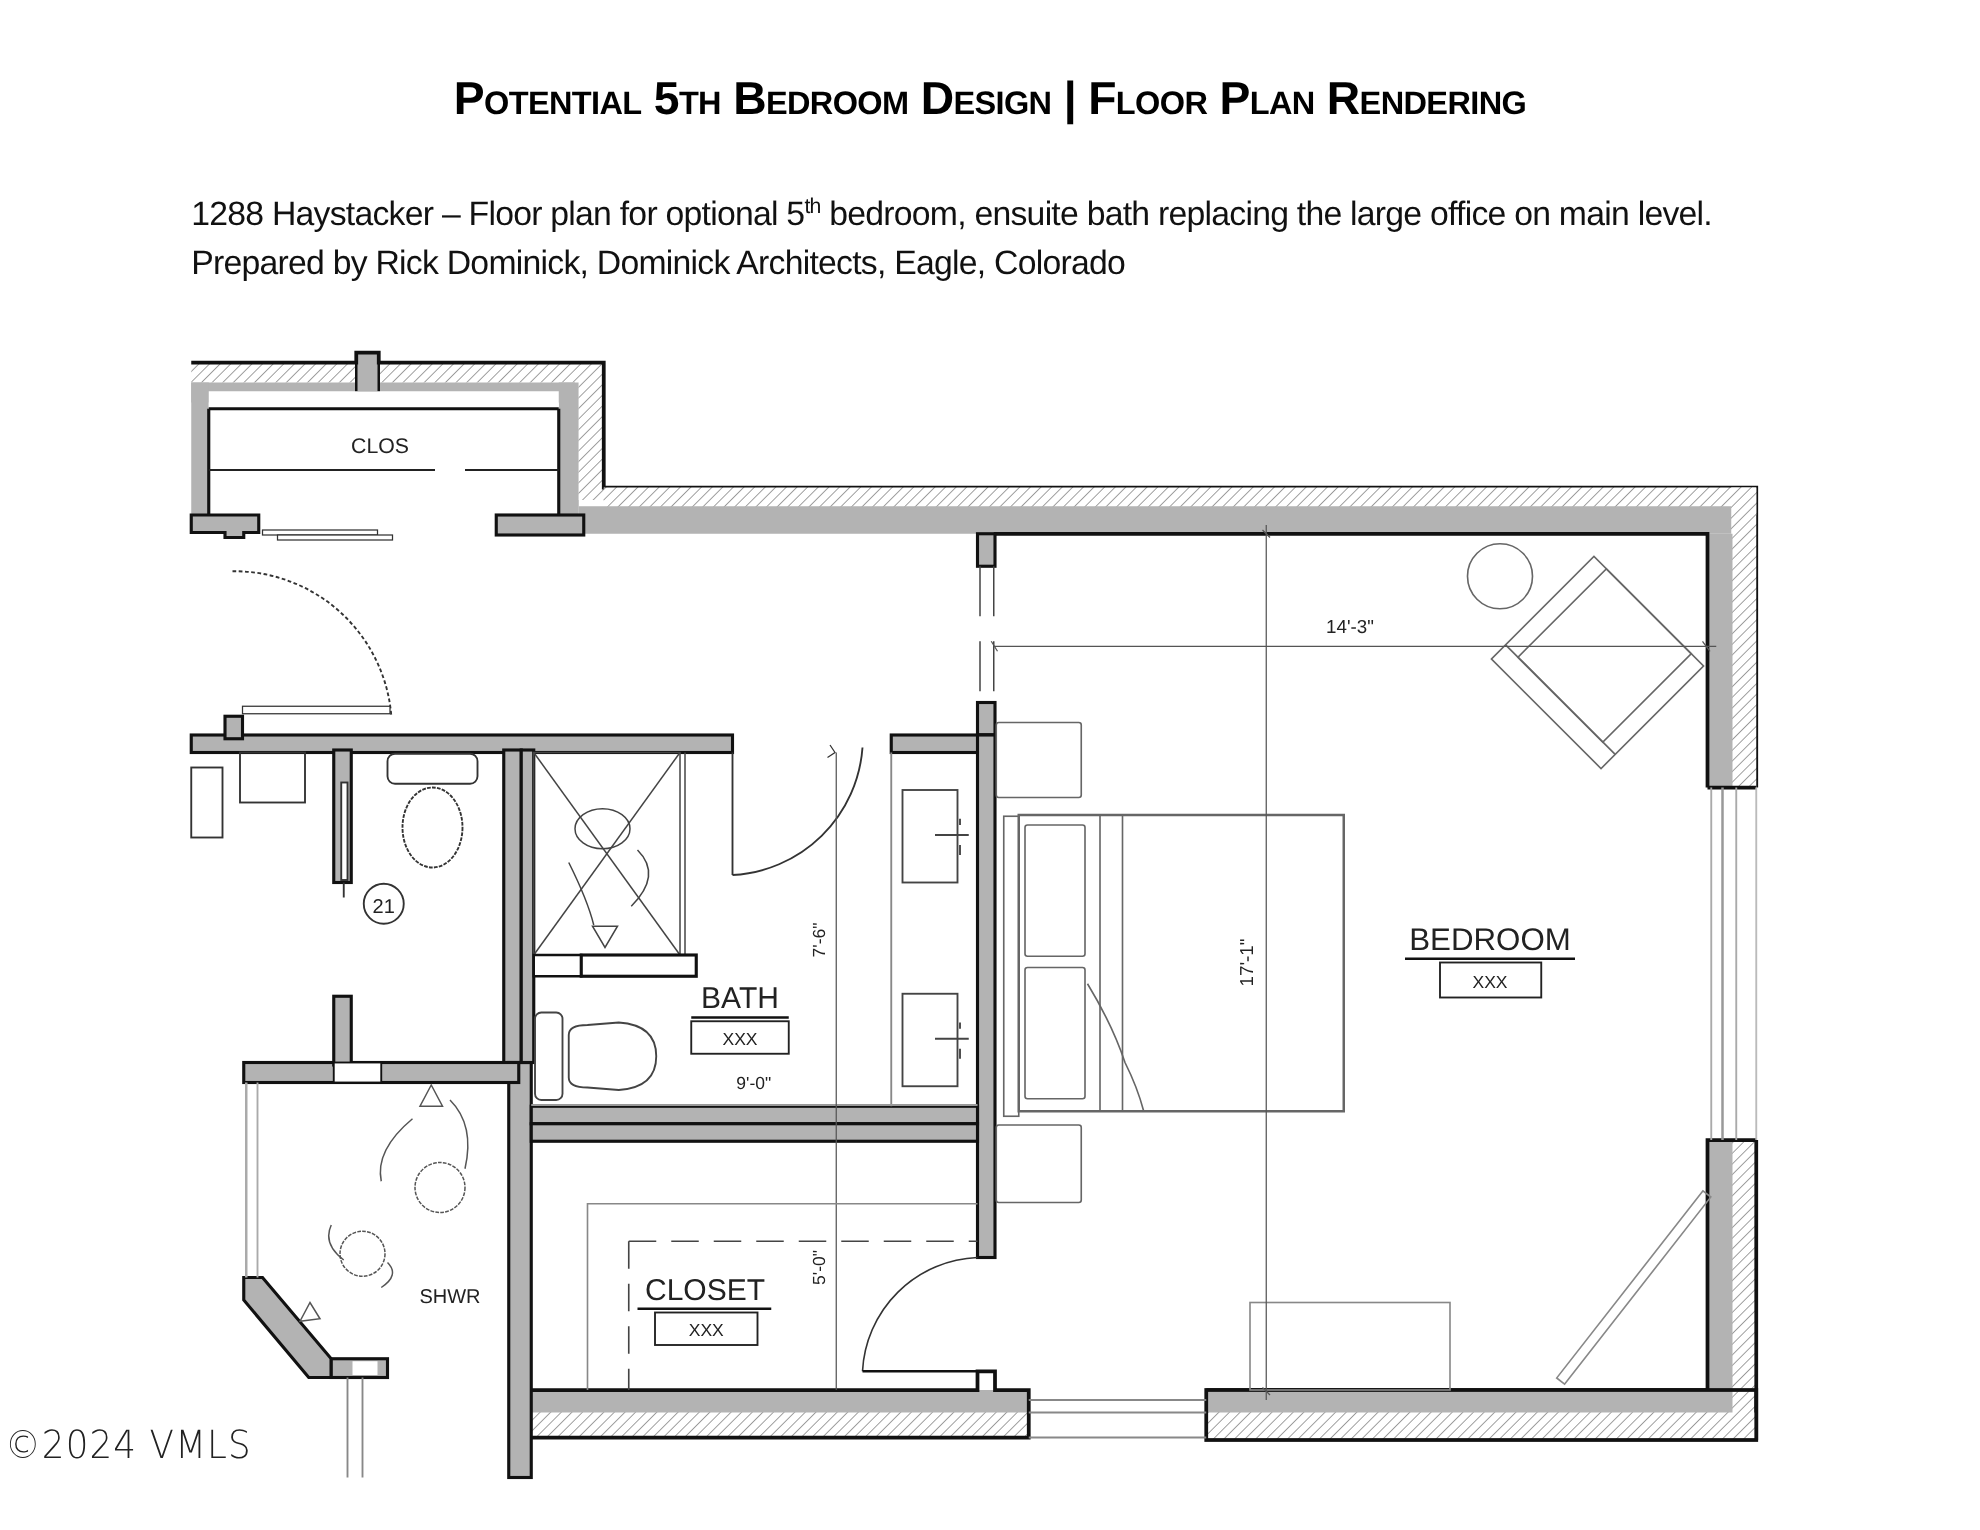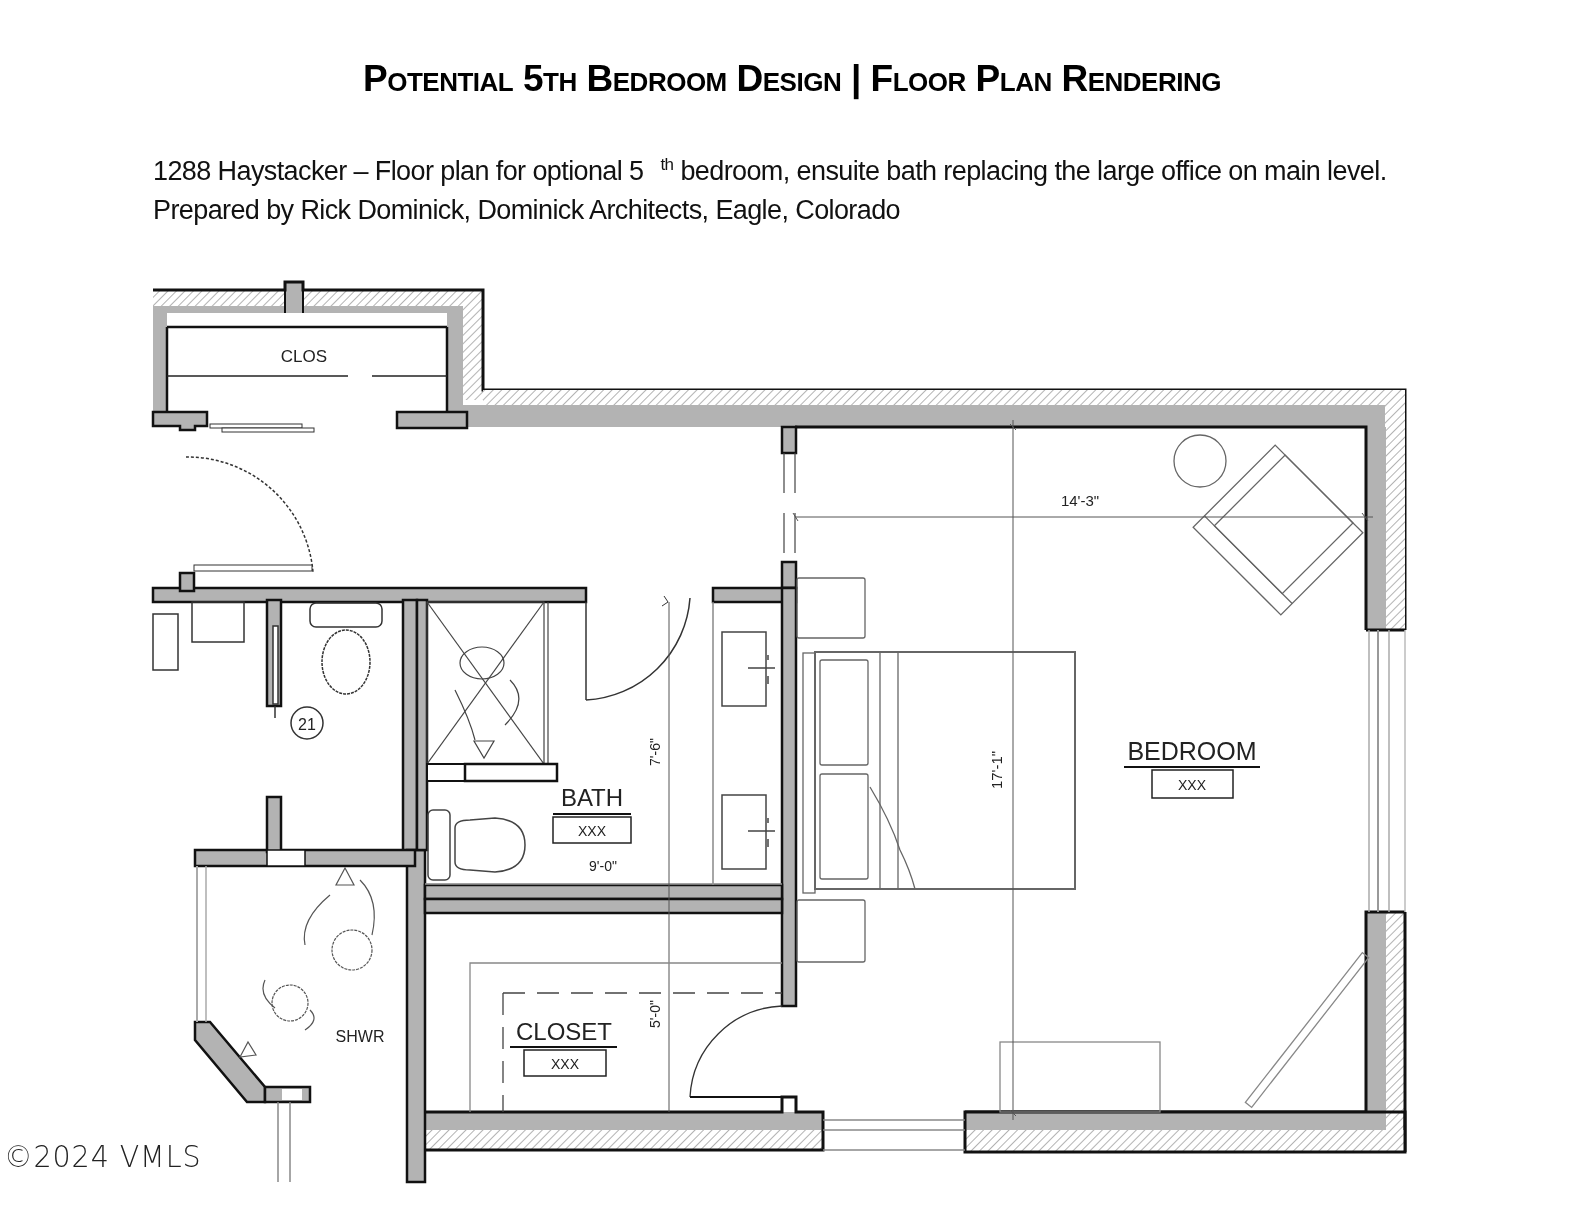--- a/index.html
+++ b/index.html
@@ -7,21 +7,21 @@
     .title {
       position: absolute; left: 0; top: 58px; width: 1584px; text-align: center;
       font-family: "Liberation Sans", sans-serif; font-weight: bold; font-size: 37px;
       color: #000; letter-spacing: -0.5px; font-variant: small-caps;
     }
     .subtitle {
       position: absolute; left: 153px; top: 152px; width: 1290px;
       font-family: "Liberation Sans", sans-serif; font-size: 27px; line-height: 39px;
       color: #111; letter-spacing: -0.6px;
     }
-    .subtitle sup { font-size: 17px; vertical-align: 10px; line-height: 0; margin-left: 17px; }
+    .subtitle sup { font-size: 17px; vertical-align: 10px; line-height: 0; }
     .plan { position: absolute; left: 0; top: 0; }
     .watermark {
       position: absolute; left: 4px; top: 1138px;
       font-family: "DejaVu Sans", sans-serif; font-size: 31px; font-weight: 200;
       color: #222; letter-spacing: 1px; transform: scaleX(0.92); transform-origin: left;
     }
     .lbl { font-family: "Liberation Sans", sans-serif; fill: #222; }
   </style>
 </head>
 <body>

